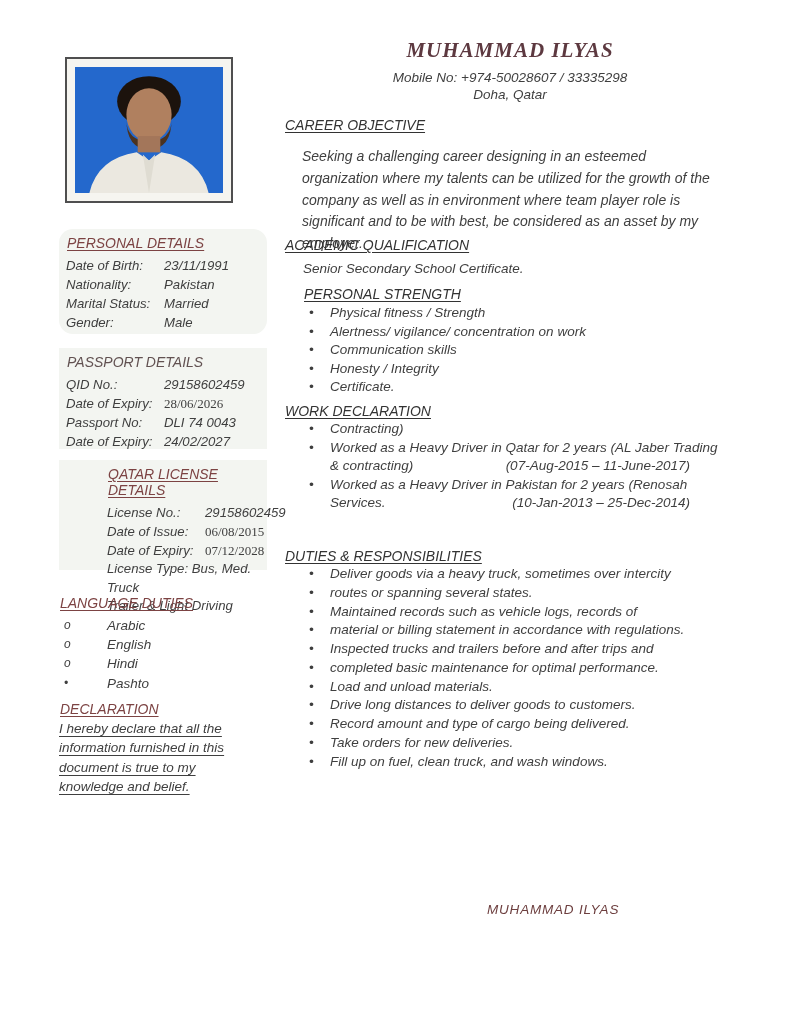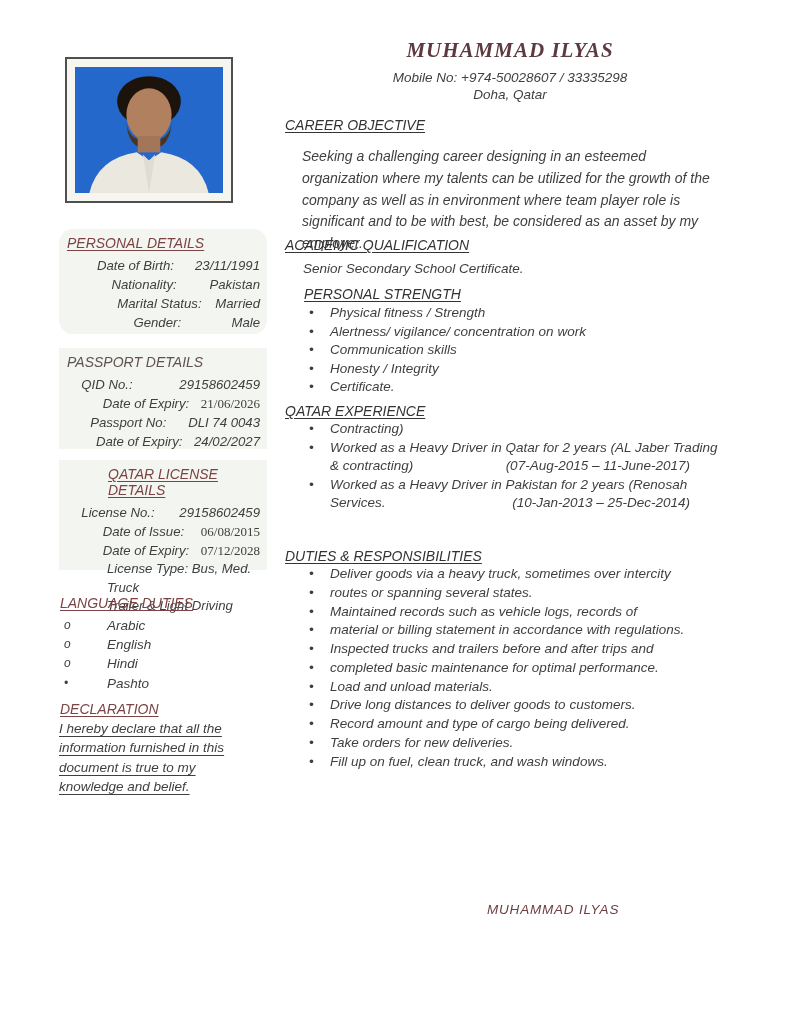--- a/index.html
+++ b/index.html
@@ -16,21 +16,21 @@
   
   .panel{position:absolute;left:59px;width:208px;background:#f3f5f1;padding:4px 7px;box-sizing:border-box;}
   .panel-personal{top:229px;height:105px;border-radius:14px;}
   .panel-passport{top:348px;height:101px;}
   .panel-license{top:460px;height:110px;padding-left:48px;}
   .side-heading{
     font-size:14px;color:#7c4343;text-decoration:underline;text-underline-offset:2px;
     margin:2px 0 5px 1px;
   }
   .side-heading.no-underline{text-decoration:none;color:#615151;}
-  .row{display:flex;font-size:13.2px;line-height:19px;justify-content:flex-end;}
+  .row{display:flex;font-size:13.2px;line-height:19px;}
   .row .lbl{width:98px;flex:none;}
   .val.serif{font-family:"Liberation Serif",serif;font-style:normal;font-size:13px;}
   .type-line{font-size:13.2px;line-height:18.5px;}
   
   .lang{position:absolute;left:59px;top:593px;width:208px;}
   .lang .li{position:relative;padding-left:48px;font-size:13.5px;line-height:19.2px;}
   .lang .b{position:absolute;left:26px;top:0;font-size:12px;}
   .decl{position:absolute;left:59px;top:699px;width:195px;}
   .decl .side-heading{margin-bottom:2px;}
   .decl-text{
@@ -99,21 +99,21 @@
 
   <div class="main-heading" style="left:304px;top:286px;">PERSONAL STRENGTH</div>
   <div class="list ps-list">
     <div class="li"><span class="b">•</span><span>Physical fitness / Strength</span></div>
     <div class="li"><span class="b">•</span><span>Alertness/ vigilance/ concentration on work</span></div>
     <div class="li"><span class="b">•</span><span>Communication skills</span></div>
     <div class="li"><span class="b">•</span><span>Honesty / Integrity</span></div>
     <div class="li"><span class="b">•</span><span>Certificate.</span></div>
   </div>
 
-  <div class="main-heading" style="left:285px;top:403px;">QATAR EXPERIENCE</div>
+  <div class="main-heading" style="left:285px;top:403px;">WORK DECLARATION</div>
   <div class="list we-list">
     <div class="we-item">
       <span class="b">•</span>
       <div class="we-line2">
         <span>Contracting)</span>
       </div>
     </div>
     <div class="we-item">
       <span class="b">•</span>
       <div class="we-line1">Worked as a Heavy Driver in Qatar for 2 years (AL Jaber Trading</div>
@@ -168,21 +168,21 @@
   </div>
 
   <div class="panel panel-passport">
     <div class="side-heading no-underline">PASSPORT DETAILS</div>
     <div class="row">
         <span class="lbl">QID No.:</span>
         <span class="val">29158602459</span>
       </div>
     <div class="row">
         <span class="lbl">Date of Expiry:</span>
-        <span class="val serif">21/06/2026</span>
+        <span class="val serif">28/06/2026</span>
       </div>
     <div class="row">
         <span class="lbl">Passport No:</span>
         <span class="val">DLI 74 0043</span>
       </div>
     <div class="row">
         <span class="lbl">Date of Expiry:</span>
         <span class="val">24/02/2027</span>
       </div>
   </div>

